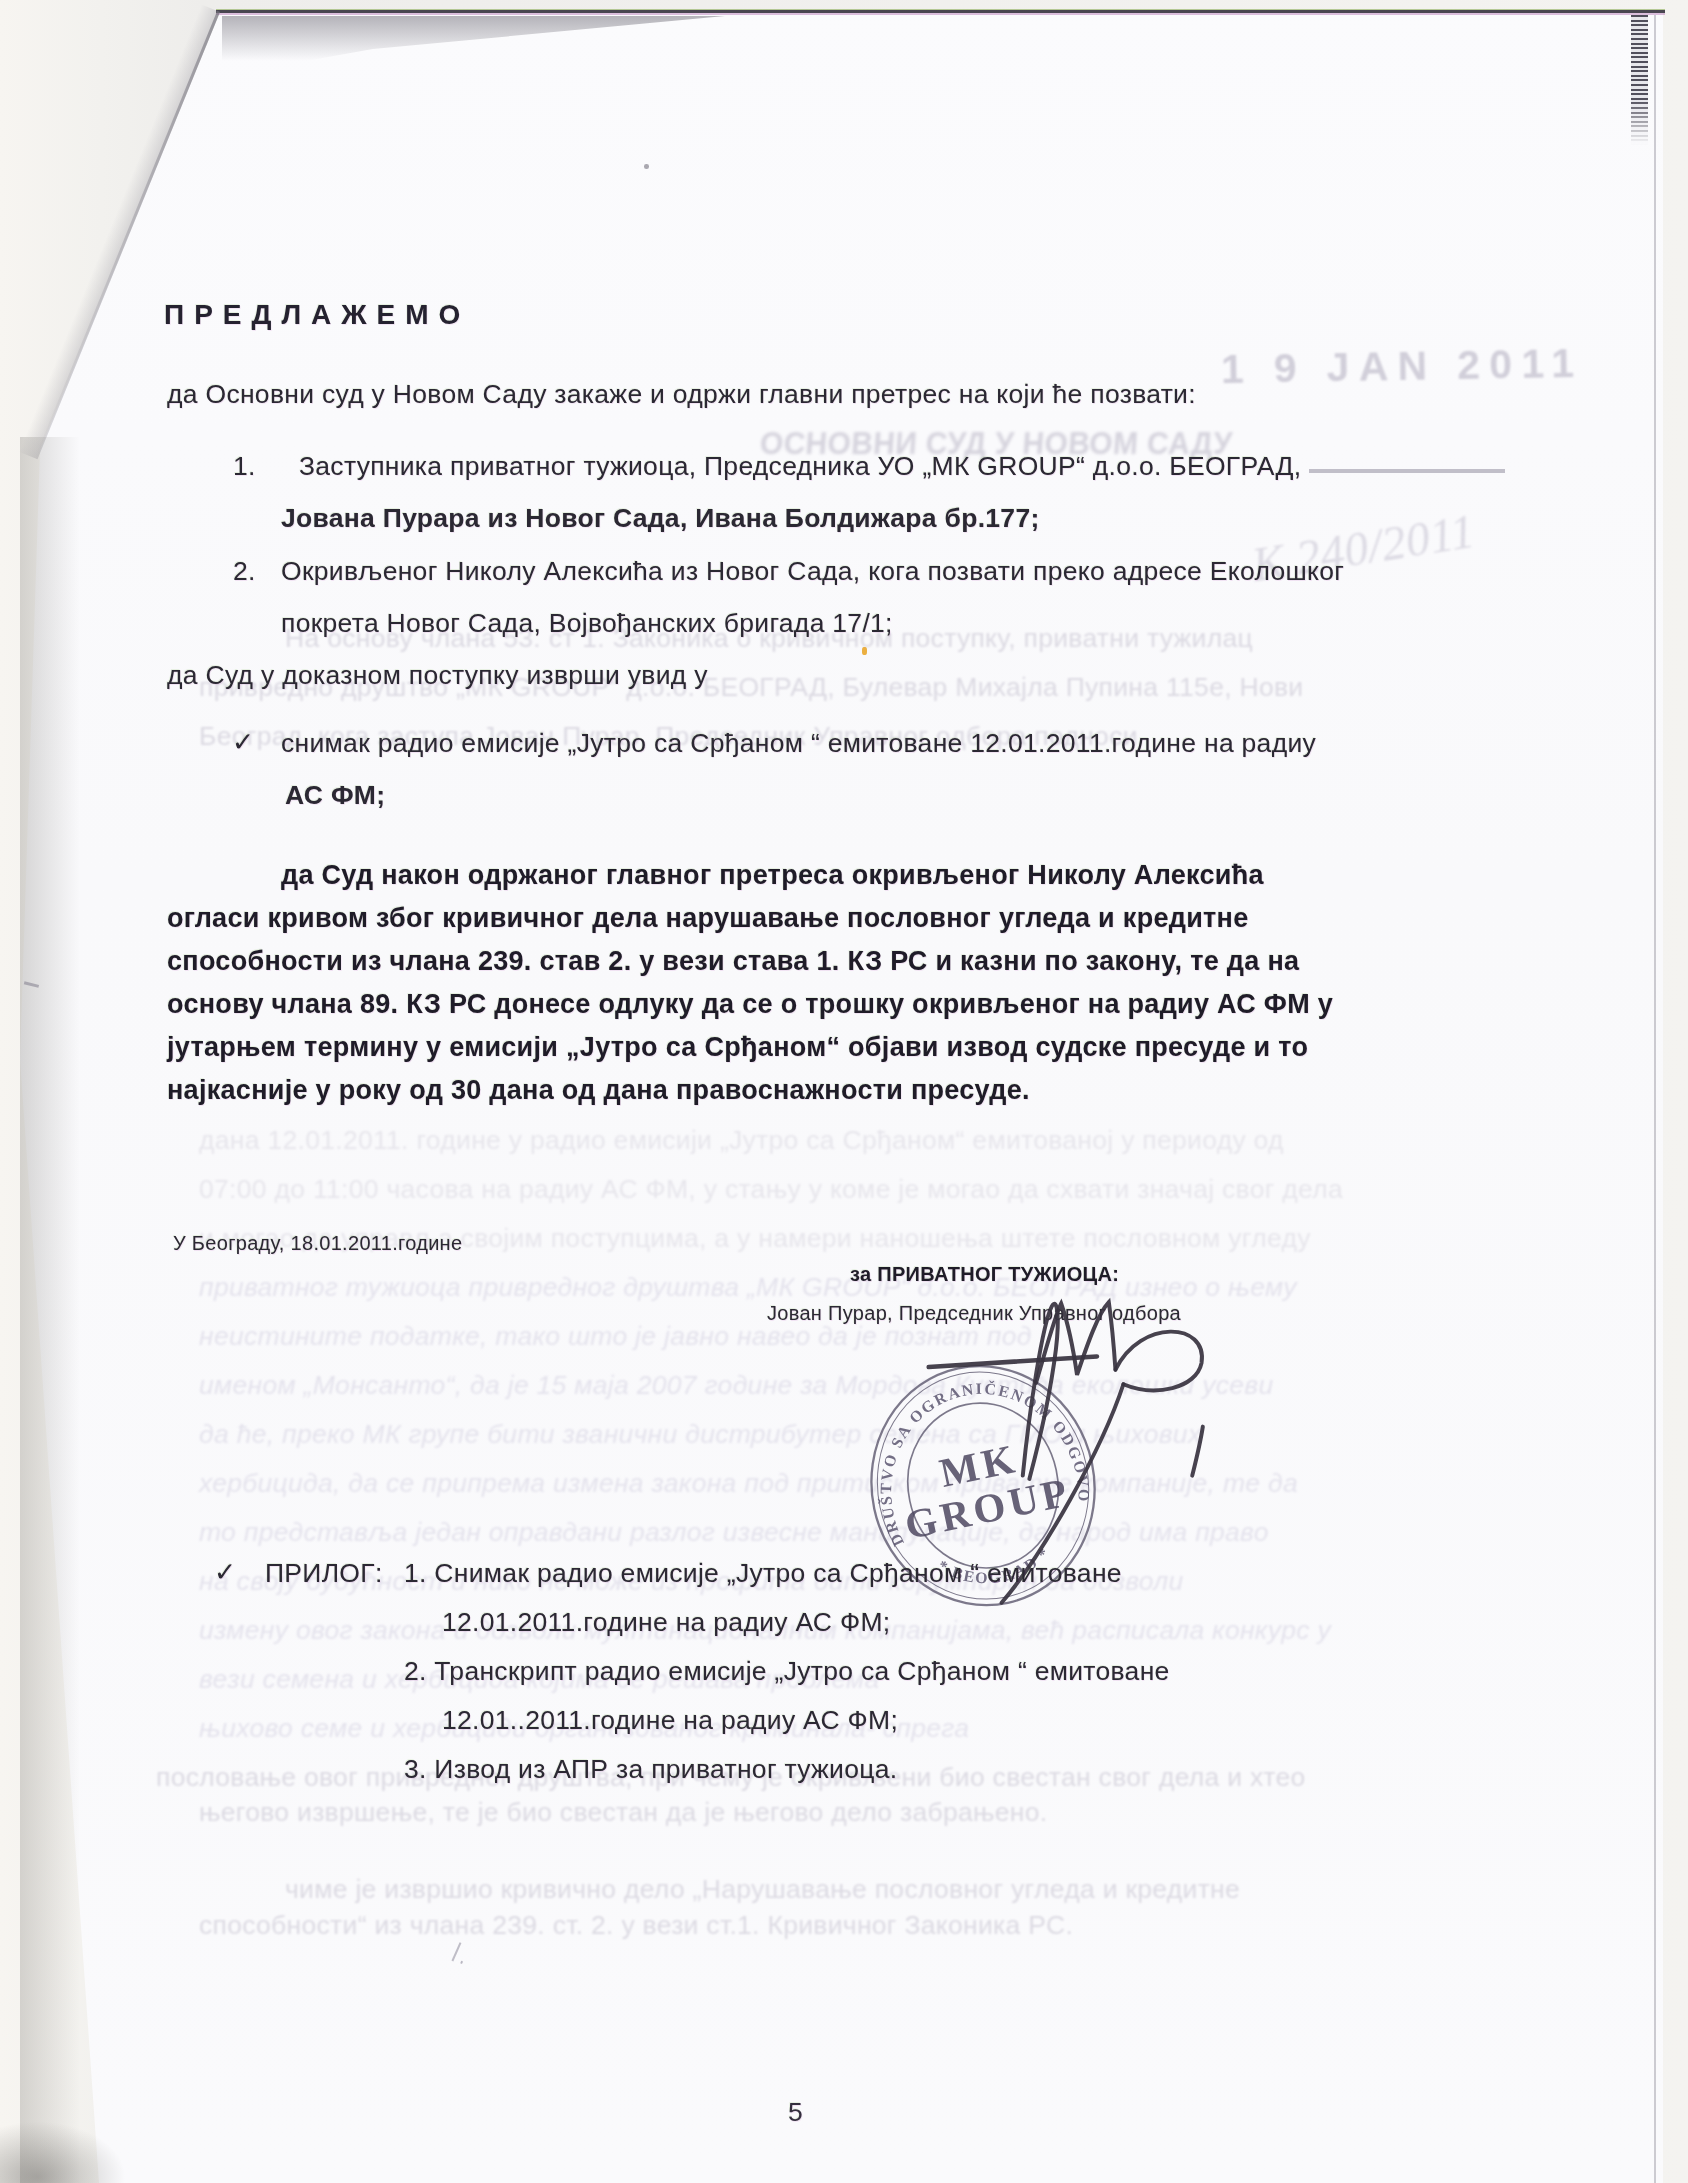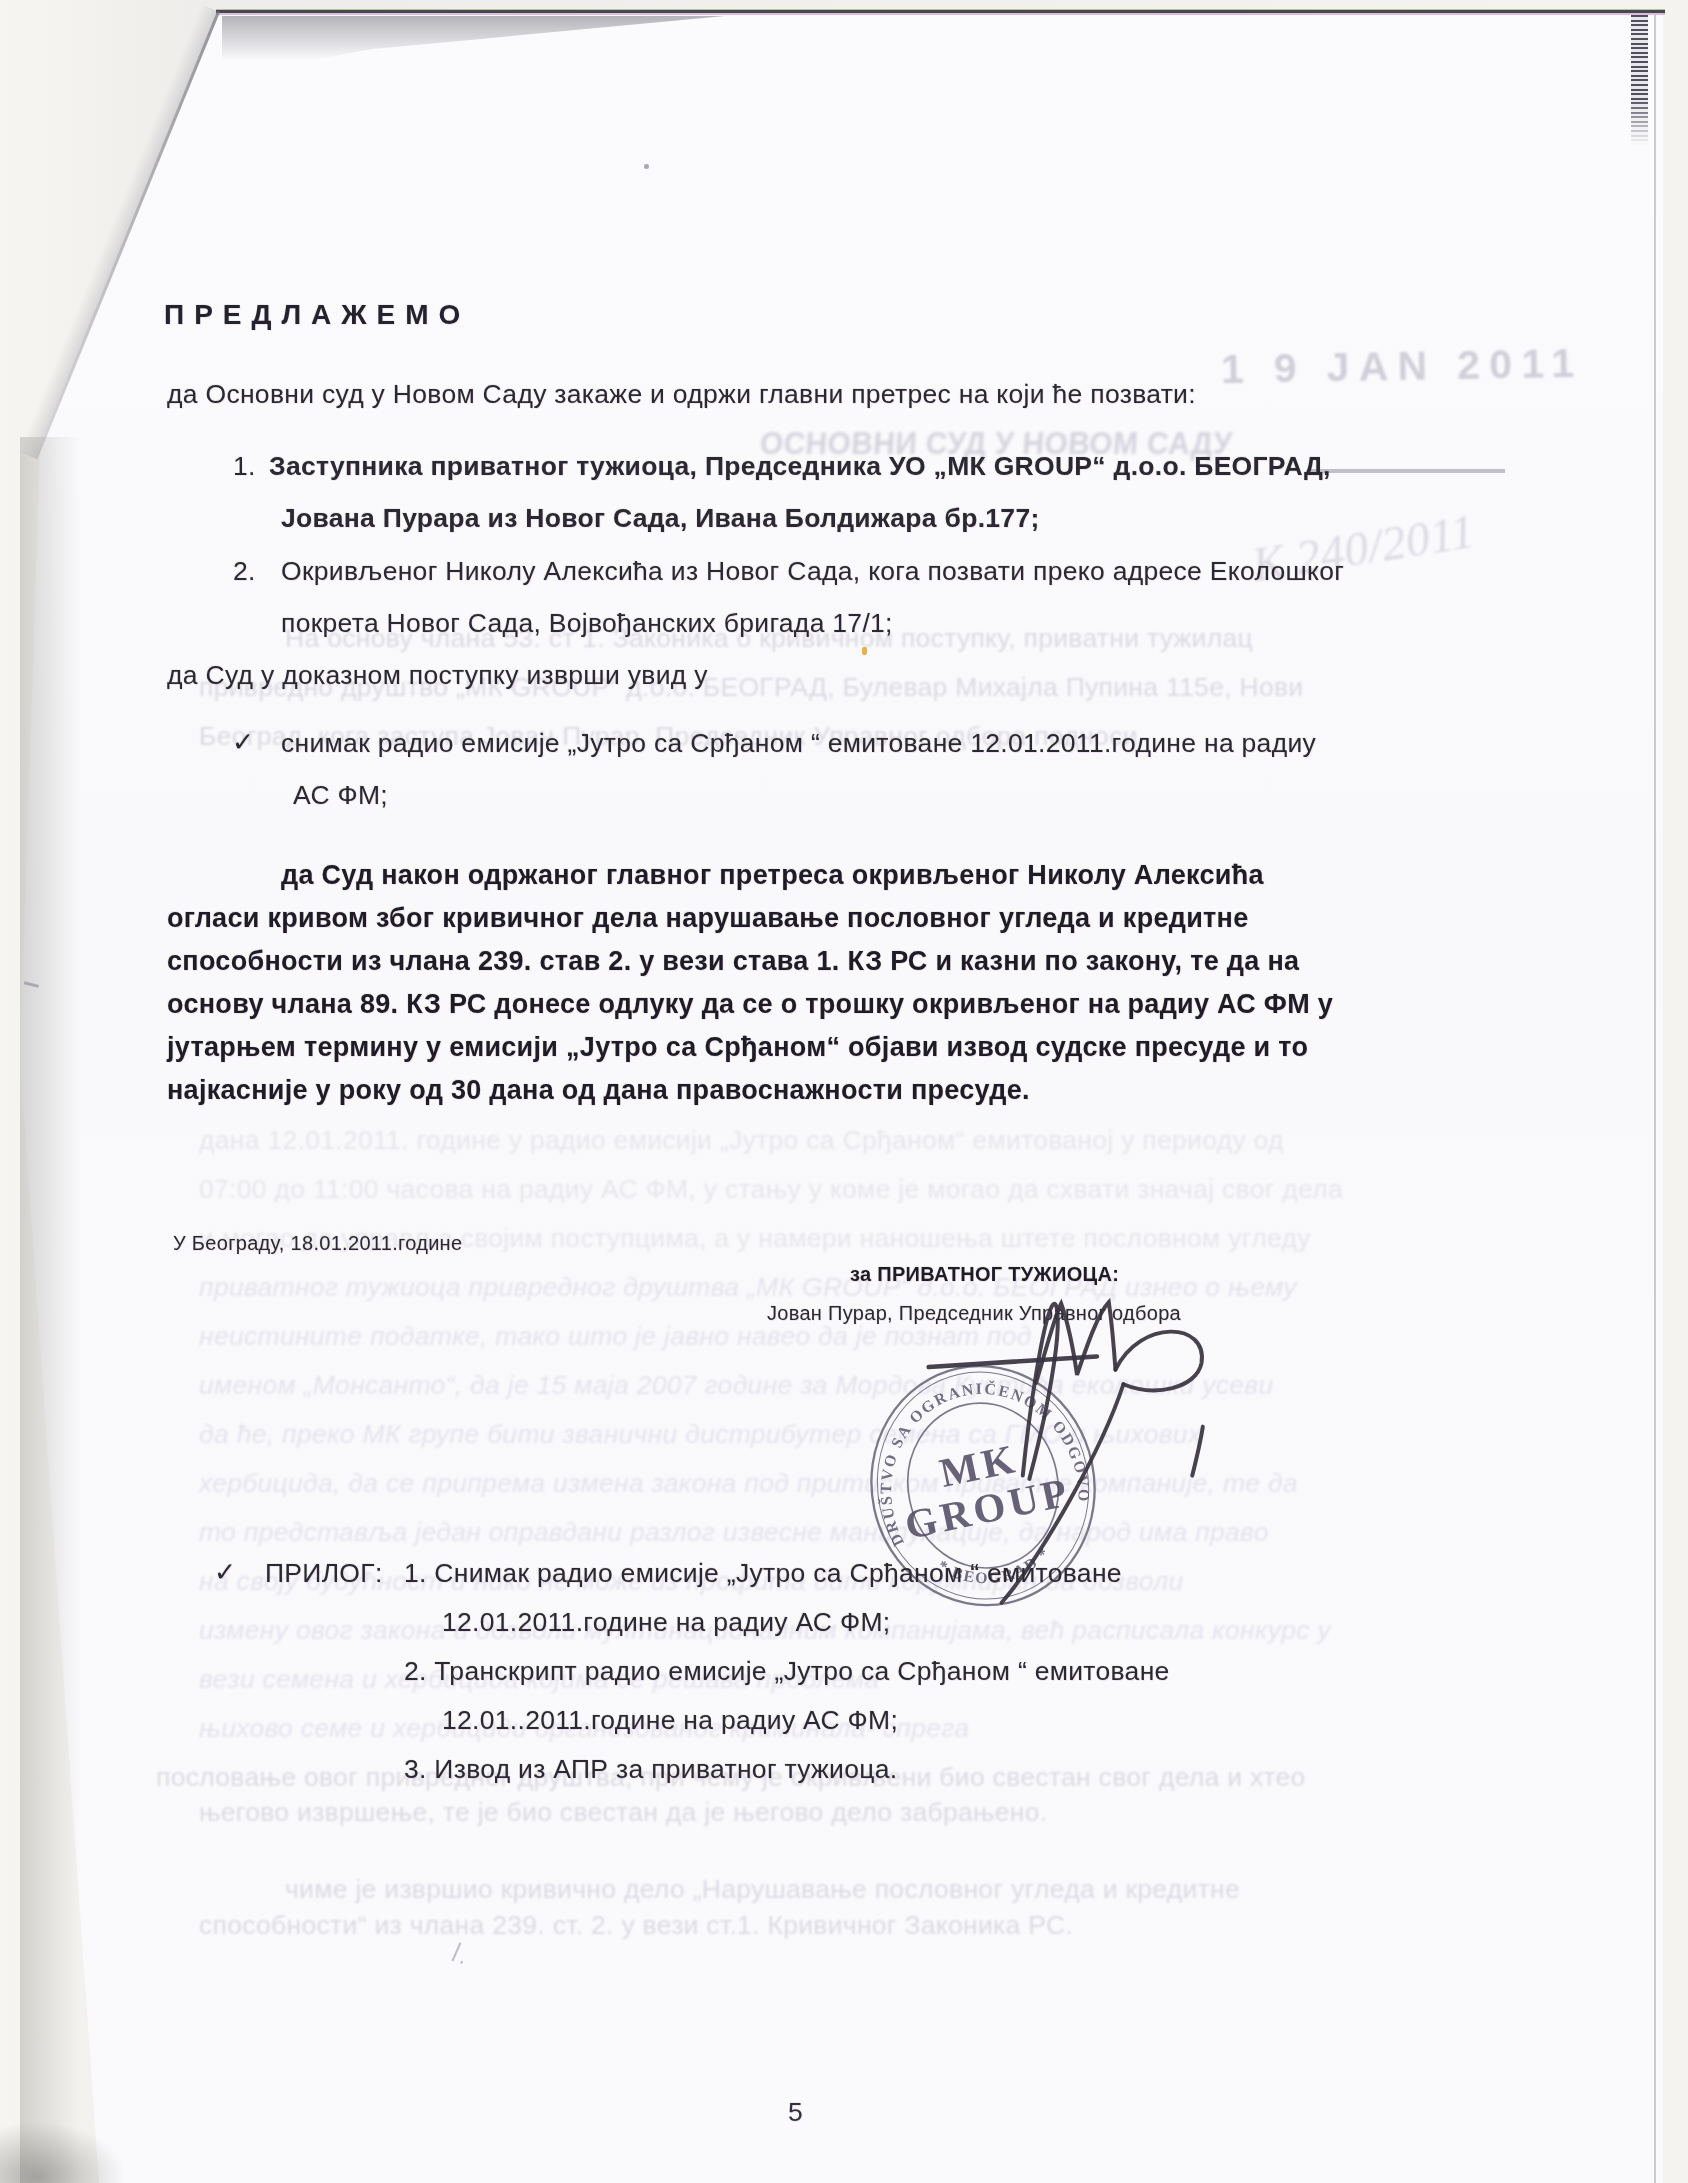--- a/index.html
+++ b/index.html
@@ -101,30 +101,30 @@
   <div class="t bleed i" style="left:199px;top:1713px;">њихово семе и хербициди организованог криминала- спрега</div>
   <div class="t bleed" style="left:156px;top:1762px;">пословање овог привредног друштва, при чему је окривљени био свестан свог дела и хтео</div>
   <div class="t bleed" style="left:199px;top:1797px;">његово извршење, те је био свестан да је његово дело забрањено.</div>
   <div class="t bleed" style="left:285px;top:1874px;">чиме је извршио кривично дело „Нарушавање пословног угледа и кредитне</div>
   <div class="t bleed" style="left:199px;top:1910px;">способности“ из члана 239. ст. 2. у вези ст.1. Кривичног Законика РС.</div>
 
   <div class="t head" style="left:164px;top:299px;">ПРЕДЛАЖЕМО</div>
   <div class="t" style="left:167px;top:379px;">да Основни суд у Новом Саду закаже и одржи главни претрес на који ће позвати:</div>
 
   <div class="t" style="left:233px;top:451px;">1.</div>
-  <div class="t" style="left:269px;top:451px;font-weight:bold;">Заступника приватног тужиоца, Председника УО „МК GROUP“ д.о.о. БЕОГРАД,</div>
+  <div class="t" style="left:299px;top:451px;">Заступника приватног тужиоца, Председника УО „МК GROUP“ д.о.о. БЕОГРАД,</div>
   <div class="t" style="left:281px;top:503px;font-weight:bold;">Јована Пурара из Новог Сада, Ивана Болдижара бр.177;</div>
   <div class="t" style="left:233px;top:556px;">2.</div>
   <div class="t" style="left:281px;top:556px;">Окривљеног Николу Алексића из Новог Сада, кога позвати преко адресе Еколошког</div>
   <div class="t" style="left:281px;top:608px;">покрета Новог Сада, Војвођанских бригада 17/1;</div>
 
   <div class="t" style="left:167px;top:660px;">да Суд у доказном поступку изврши увид у</div>
   <div class="t" style="left:232px;top:727px;">✓</div>
   <div class="t" style="left:281px;top:728px;">снимак радио емисије „Јутро са Срђаном “ емитоване 12.01.2011.године на радиу</div>
-  <div class="t" style="left:293px;top:780px;">АС ФМ;</div>
+  <div class="t" style="left:285px;top:780px;font-weight:bold;">АС ФМ;</div>
 
   <div class="t b" style="left:281px;top:860px;">да Суд након одржаног главног претреса окривљеног Николу Алексића</div>
   <div class="t b" style="left:167px;top:903px;">огласи кривом због кривичног дела нарушавање пословног угледа и кредитне</div>
   <div class="t b" style="left:167px;top:946px;">способности из члана 239. став 2. у вези става 1. КЗ РС и казни по закону, те да на</div>
   <div class="t b" style="left:167px;top:989px;">основу члана 89. КЗ РС донесе одлуку да се о трошку окривљеног на радиу АС ФМ у</div>
   <div class="t b" style="left:167px;top:1032px;">јутарњем термину у емисији „Јутро са Срђаном“ објави извод судске пресуде и то</div>
   <div class="t b" style="left:167px;top:1075px;">најкасније у року од 30 дана од дана правоснажности пресуде.</div>
 
   <div class="t big" style="left:173px;top:1232px;">У Београду, 18.01.2011.године</div>
   <div class="t b big" style="left:850px;top:1232px;margin-top:31px;">за ПРИВАТНОГ ТУЖИОЦА:</div>

